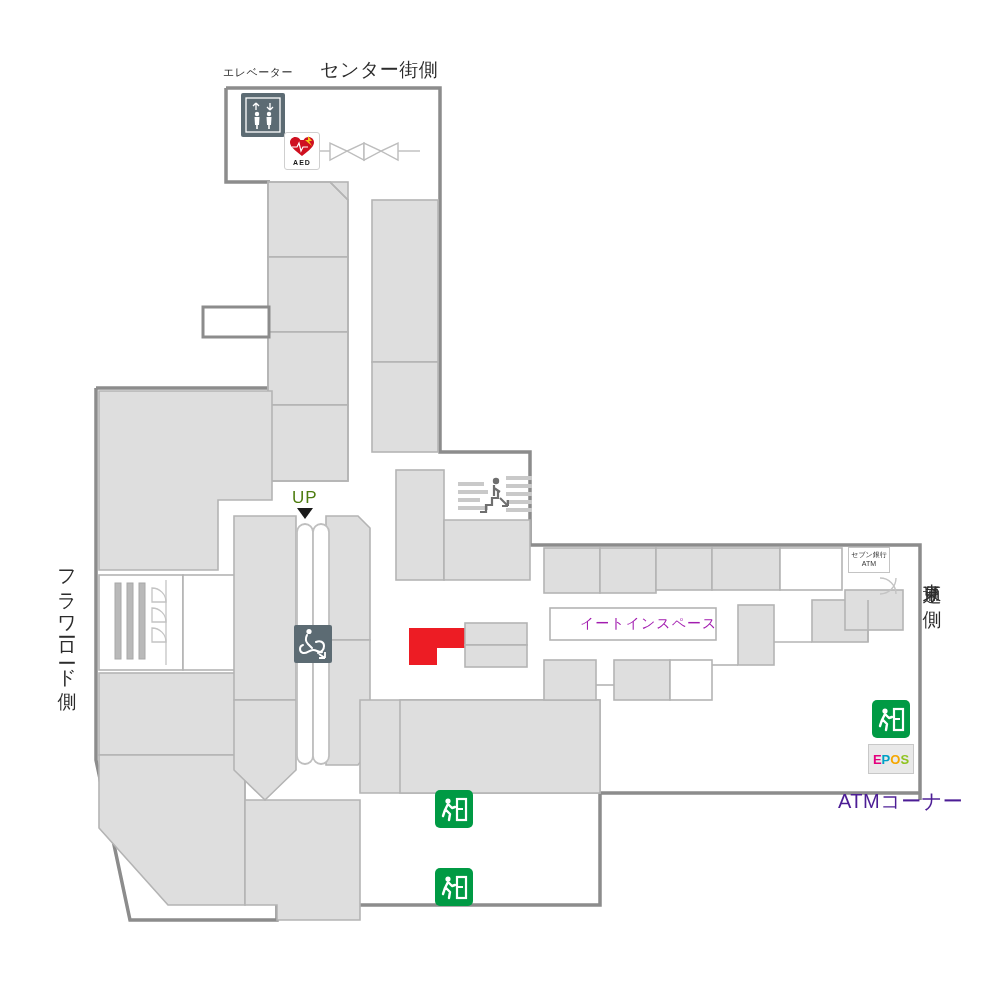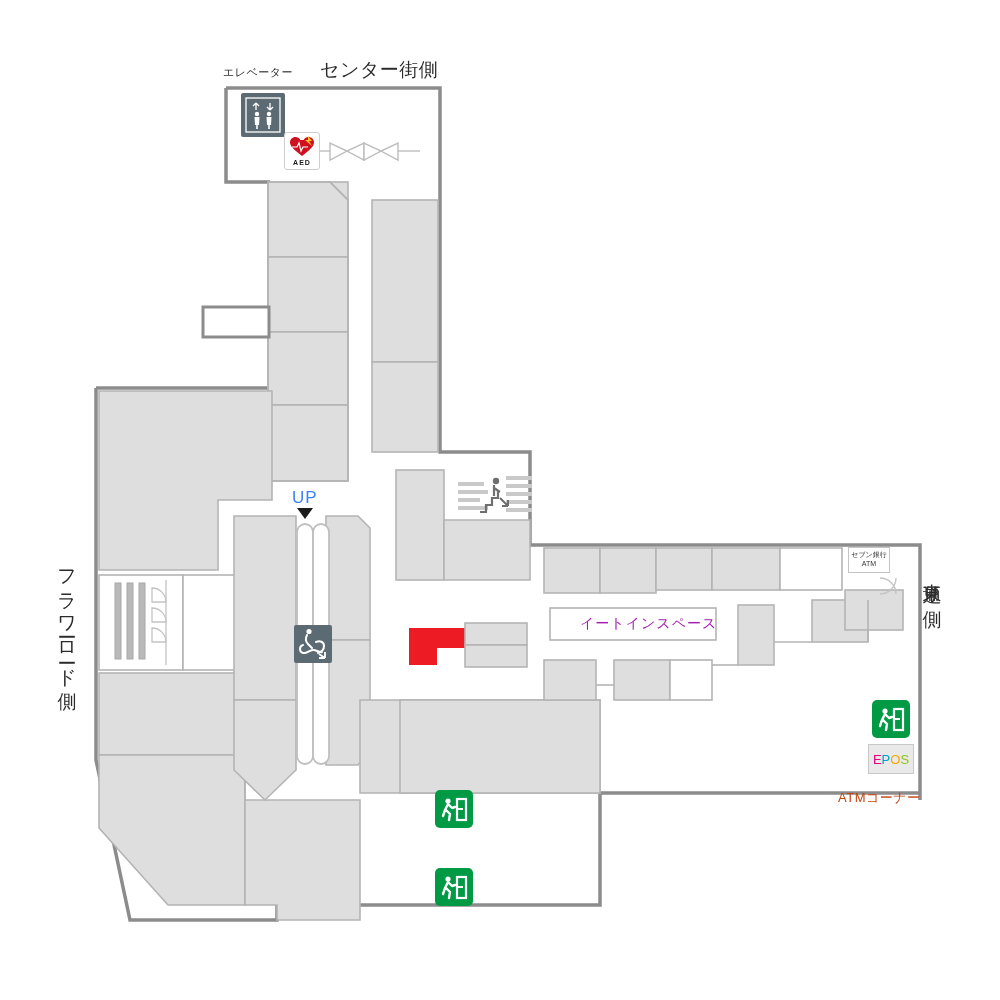--- a/index.html
+++ b/index.html
@@ -34,31 +34,31 @@
     letter-spacing: 0.5px;
   }
   .lbl-vert {
     writing-mode: vertical-rl;
     text-orientation: upright;
     font-size: 19px;
     letter-spacing: 2px;
   }
   .lbl-up {
     font-size: 17px;
-    color: #3b82f6;
+    color: #4d7c0f;
     letter-spacing: 1px;
   }
   .lbl-eatin {
     font-size: 14px;
     color: #a21caf;
     letter-spacing: 1px;
   }
   .lbl-atm-corner {
-    font-size: 13px;
-    color: #c2410c;
+    font-size: 20px;
+    color: #4c1d95;
     letter-spacing: 0.5px;
   }
   .lbl-seven {
     font-size: 7px;
     color: #333;
     text-align: center;
     line-height: 1.25;
     white-space: normal;
     width: 40px;
   }
@@ -94,21 +94,21 @@
     background: #009a44;
     border-radius: 5px;
   }
   .ico-epos {
     width: 46px; height: 30px;
     background: #e9e9e9;
     border: 1px solid #c8c8c8;
     display: flex; align-items: center; justify-content: center;
   }
   .epos-word {
-    font-size: 13px; font-weight: normal;
+    font-size: 13px; font-weight: bold;
     letter-spacing: 0px;
     font-family: "Liberation Sans", sans-serif;
   }
   .epos-word span:nth-child(1){ color:#e4007f; }
   .epos-word span:nth-child(2){ color:#00a0c6; }
   .epos-word span:nth-child(3){ color:#f5a700; }
   .epos-word span:nth-child(4){ color:#8fc31f; }
   .epos-word span:nth-child(5){ color:#e60012; }
 
   .up-marker {

